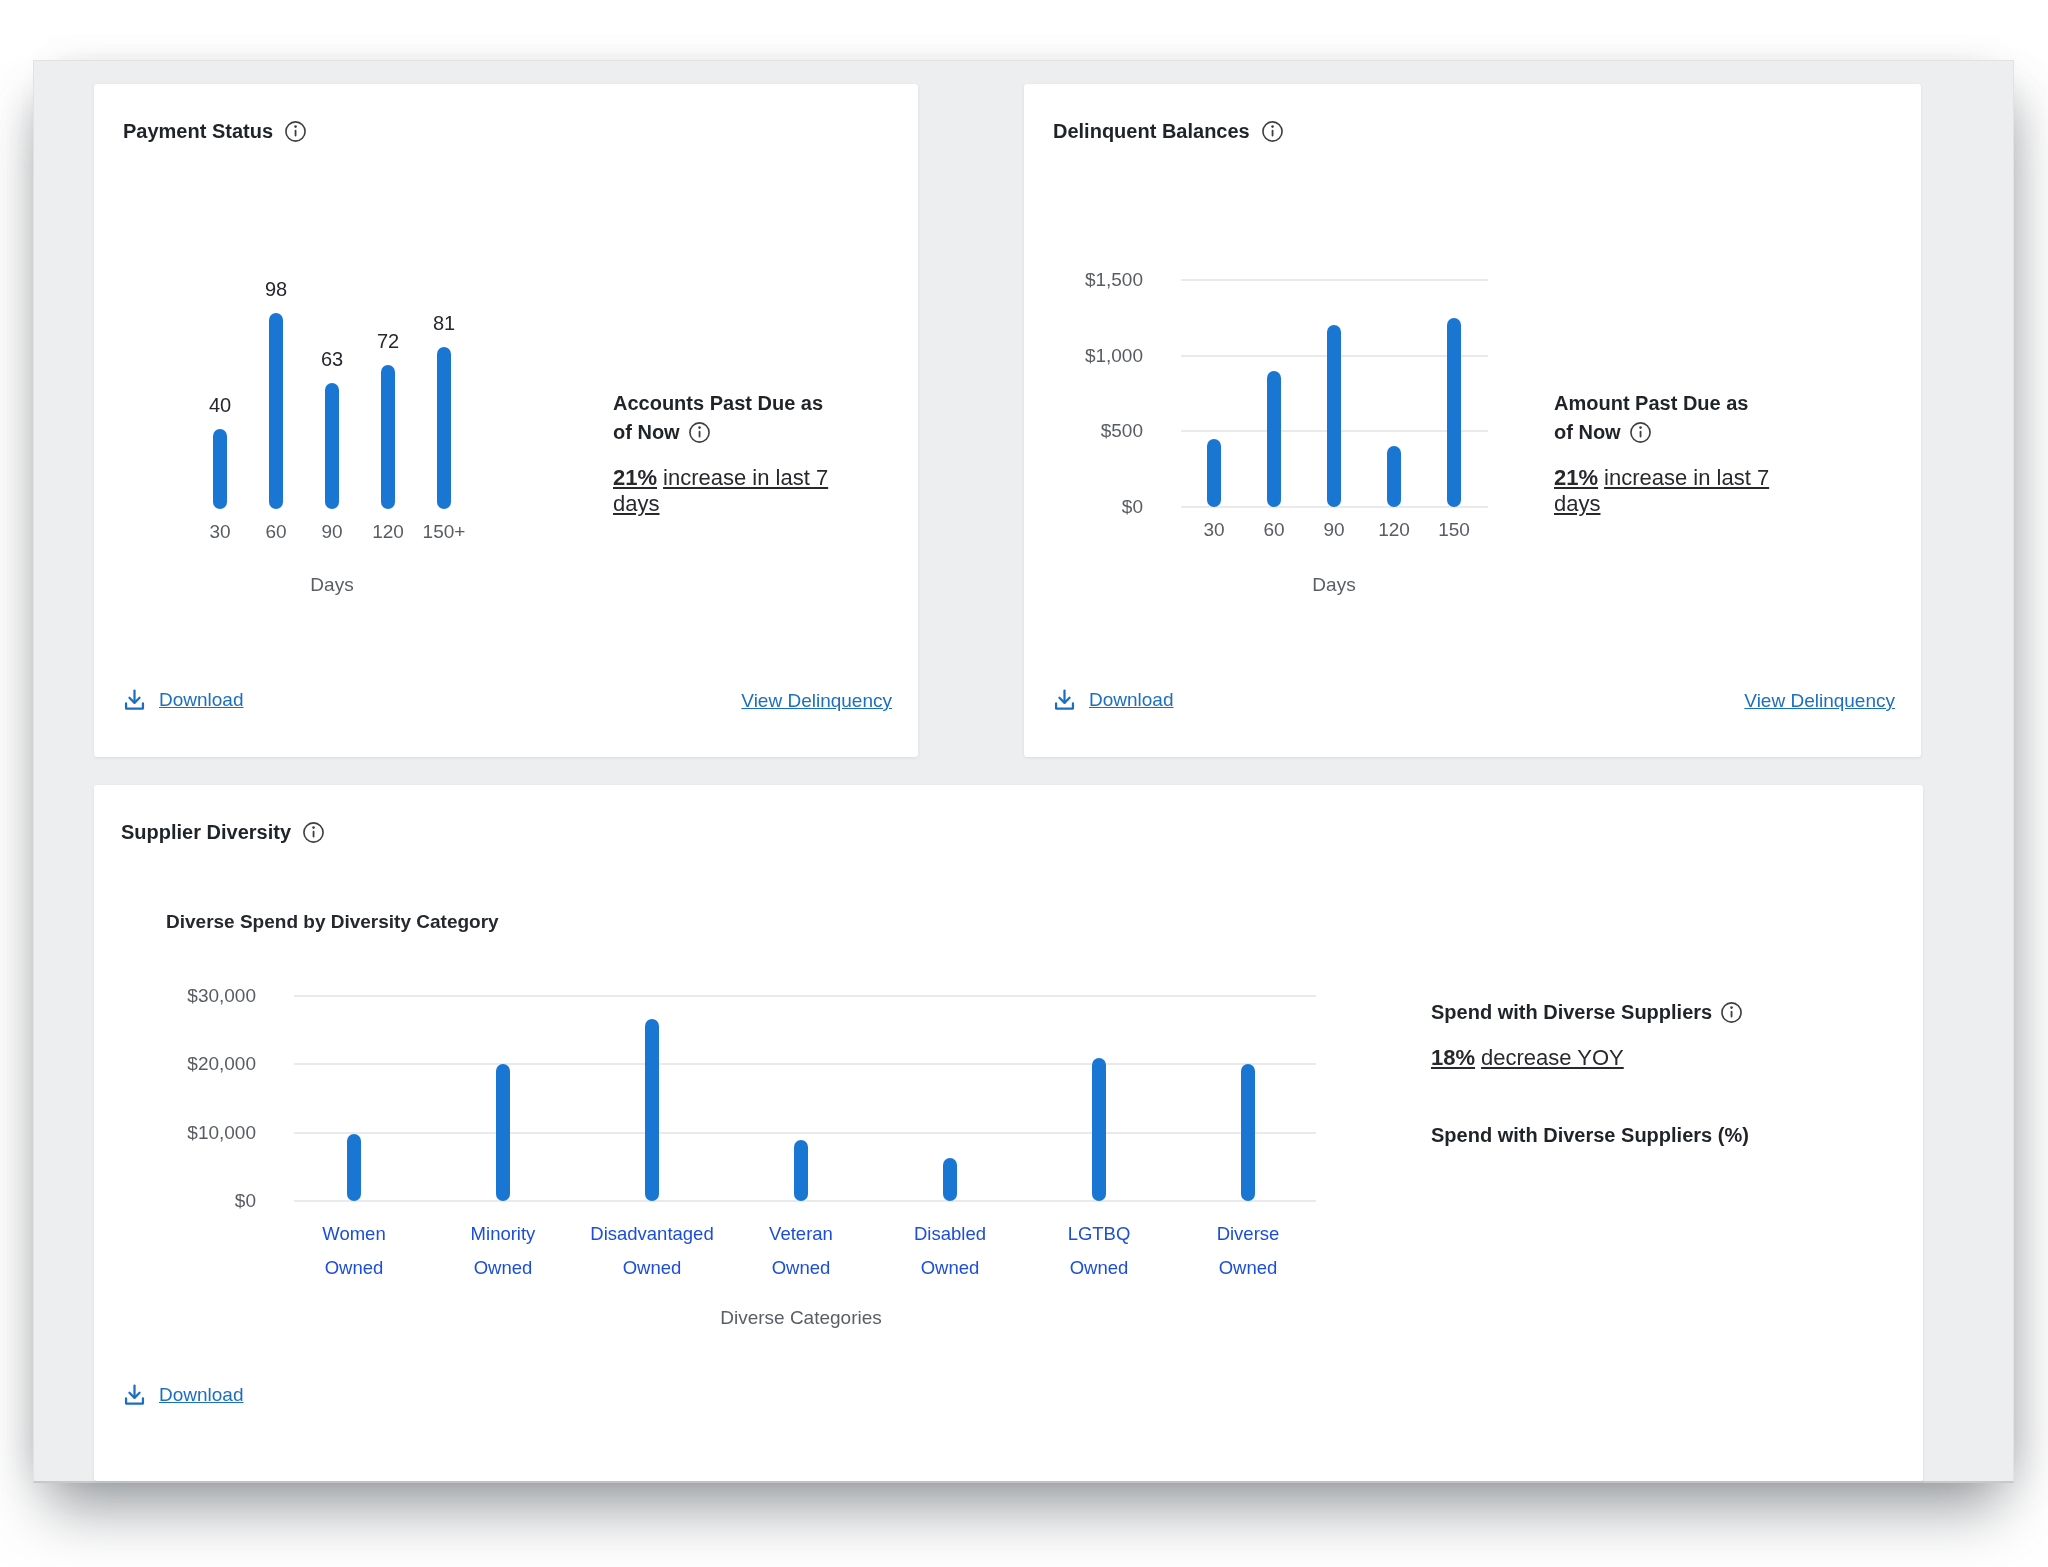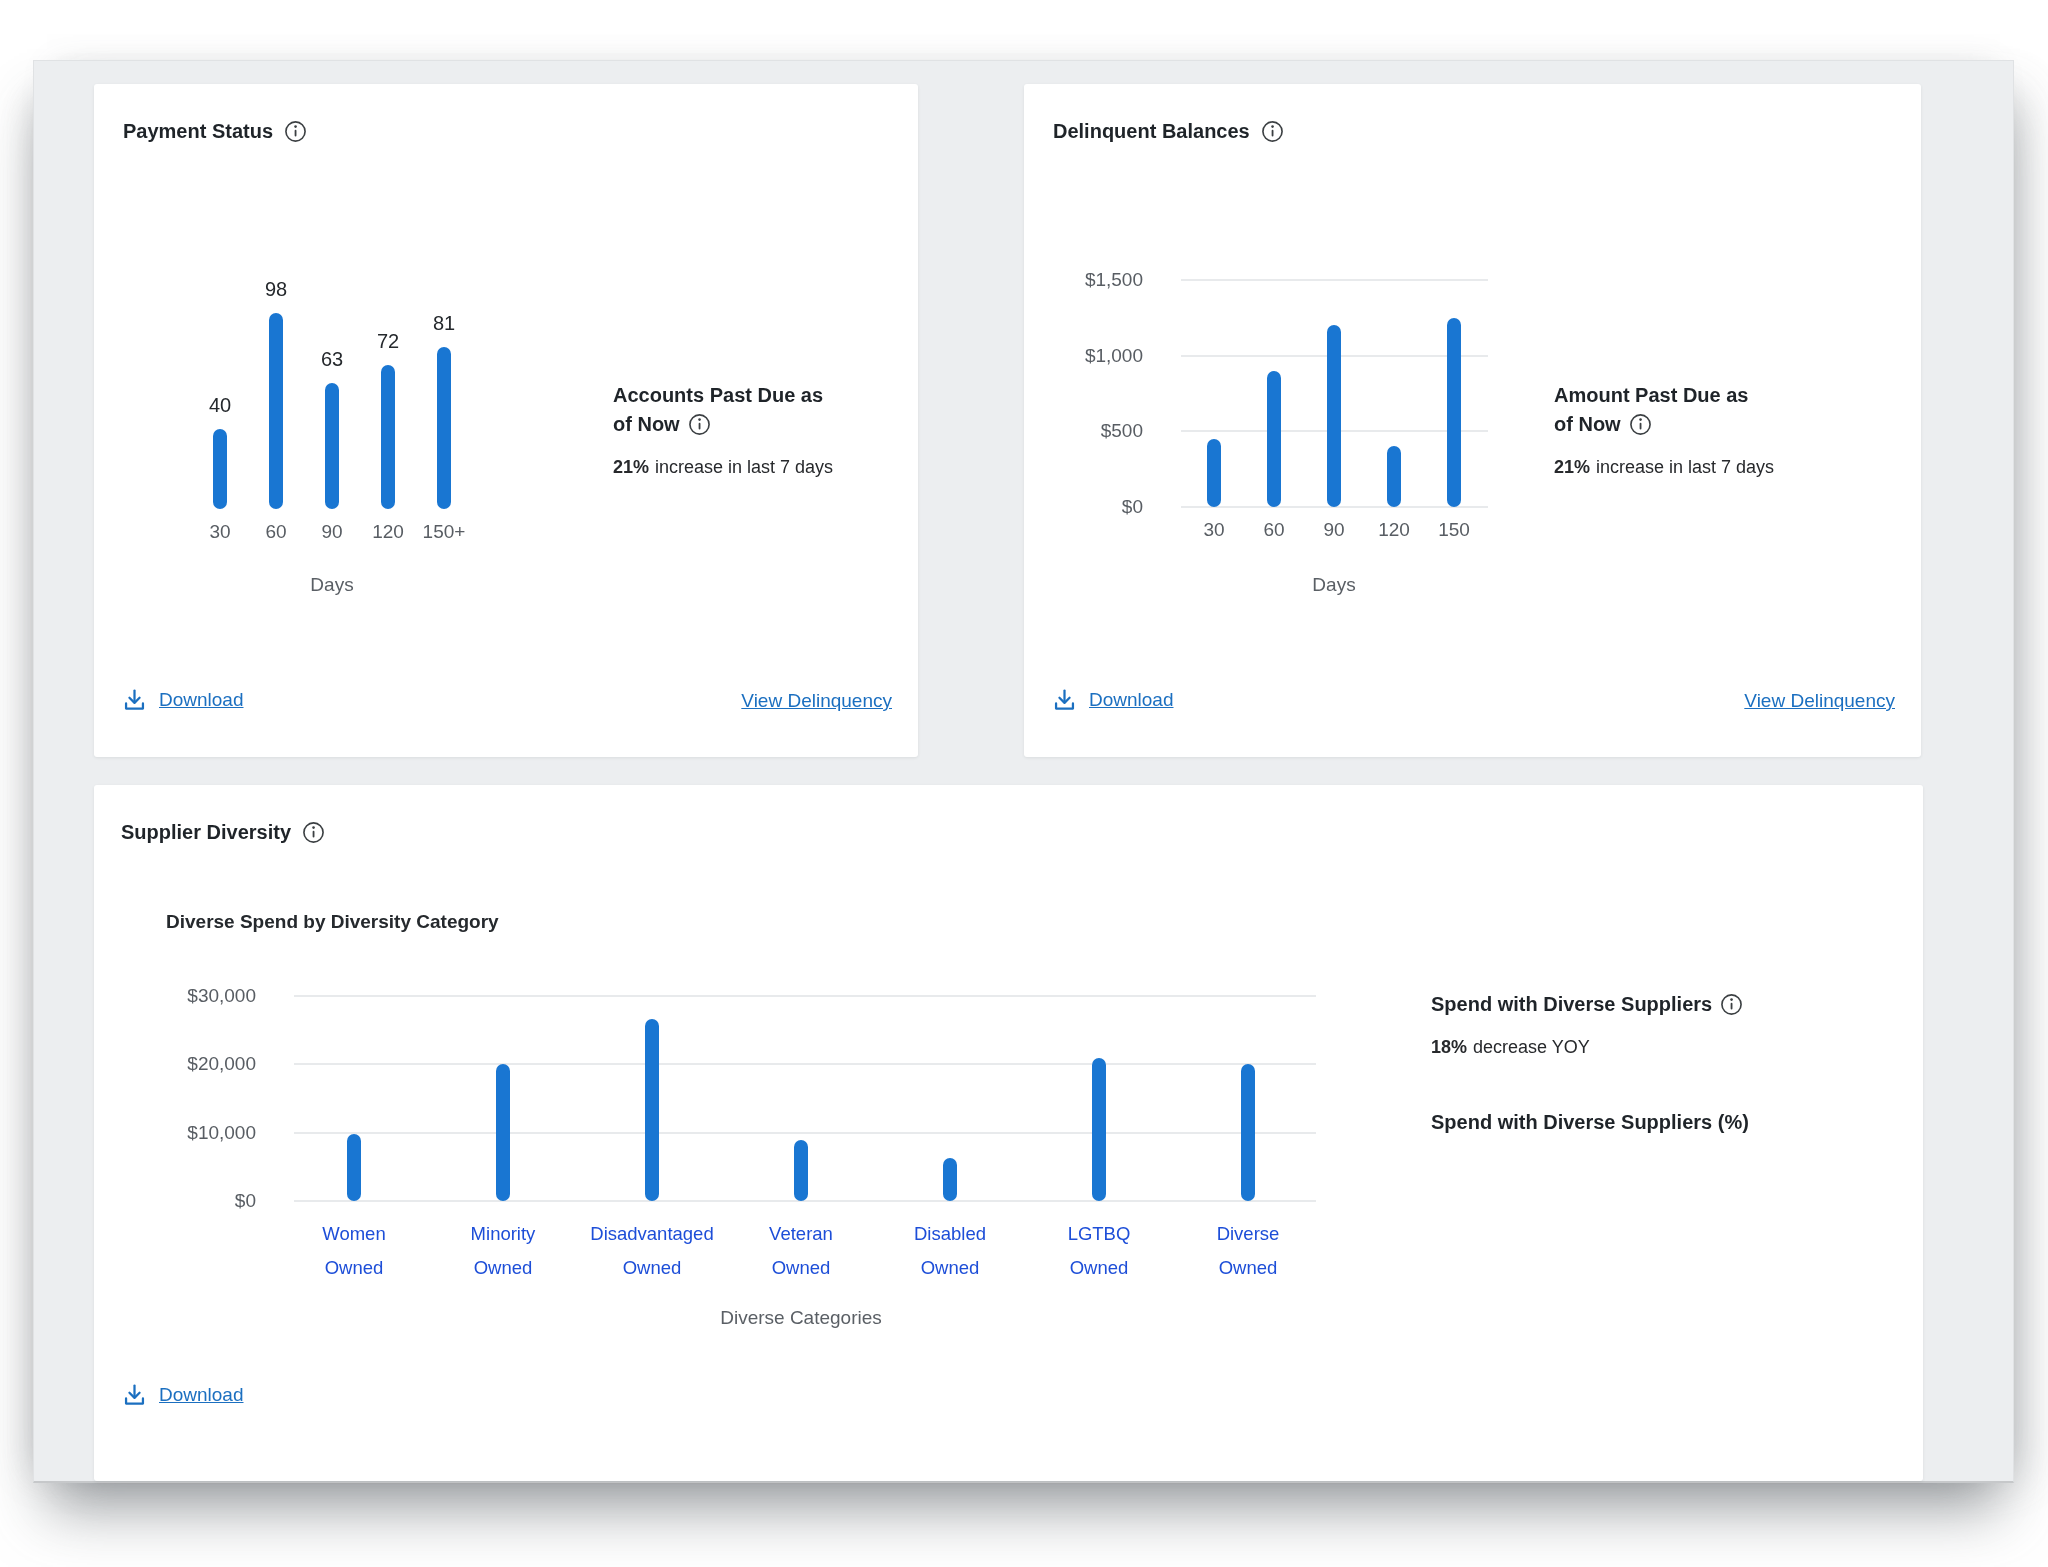--- a/index.html
+++ b/index.html
@@ -28,25 +28,25 @@
   .ytick{position:absolute;right:100%;margin-right:38px;transform:translateY(-50%);
          font-size:19px;color:#585d63;white-space:nowrap;}
   .xtick{position:absolute;top:100%;margin-top:12px;transform:translateX(-50%);
          font-size:19px;color:#585d63;white-space:nowrap;}
   .cat{position:absolute;top:100%;margin-top:16px;transform:translateX(-50%);width:180px;
        font-size:18.5px;line-height:34px;color:#1d4ed8;text-align:center;white-space:pre-line;}
   .vlabel{position:absolute;transform:translateX(-50%);font-size:20px;color:#25292d;}
   .axis-title{position:absolute;width:220px;text-align:center;font-size:19px;color:#5a5f65;}
 
   .stat{position:absolute;}
-  .stat .h{font-size:20px;font-weight:bold;line-height:29px;color:#1f2429;}
+  .stat .h{font-size:20px;font-weight:bold;line-height:29px;color:#1f2429;margin-top:8px;}
   .stat .h .ln{display:block;}
   .stat .h .info{vertical-align:-5px;margin-left:8px;}
   .big{font-size:46px;font-weight:400;color:#3e434a;margin-top:14px;letter-spacing:.3px;}
-  .delta{font-size:18px;color:#27292c;margin-top:18px;}
+  .delta{font-size:22px;color:#27292c;margin-top:18px;text-decoration:underline;}
   .delta b{font-weight:bold;margin-right:6px;}
   .pct-line{margin-top:8px;color:#3e434a;}
   .pct-line .pv{font-size:38px;font-weight:400;}
   .pct-line .pt{font-size:25px;margin-left:8px;}
 
   .dl{position:absolute;display:flex;align-items:center;gap:11px;font-size:19px;color:#1b6fc0;cursor:pointer;}
   .dl svg{width:27px;height:27px;}
   .dl .lbl{text-decoration:underline;}
   .view{position:absolute;font-size:19px;color:#1b6fc0;text-decoration:underline;cursor:pointer;}
   #subtitle3{position:absolute;left:72px;top:126px;font-size:19px;font-weight:bold;color:#25292d;}

